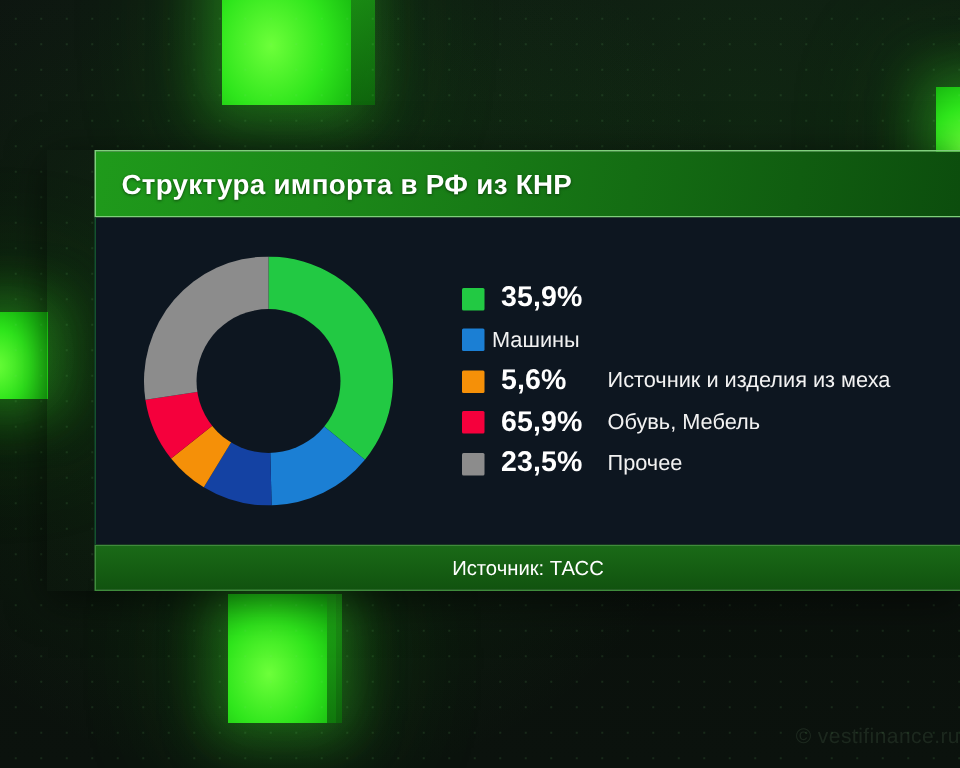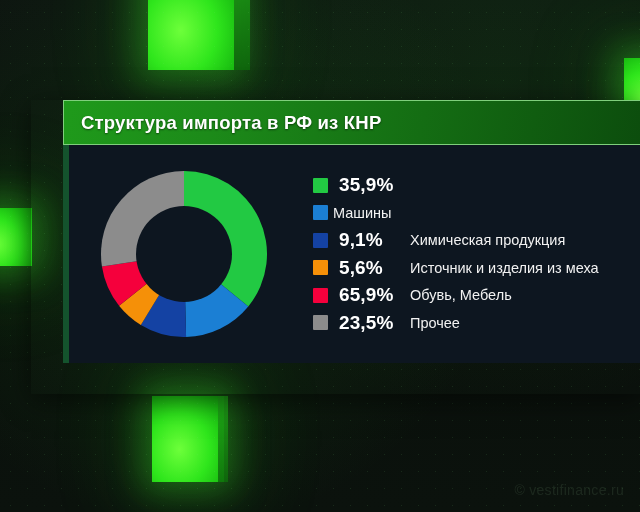--- a/index.html
+++ b/index.html
@@ -53,21 +53,21 @@
     display:flex;align-items:center;
   }
   #title-bar .t{
     color:#ffffff;font-size:18.5px;font-weight:bold;
     letter-spacing:.2px;padding-left:17px;
     text-shadow:0 1px 2px rgba(0,0,0,.5);
   }
   #body-panel{
     position:relative;height:218px;
     background:#0d1620;
-    border-left:6px solid #14532d;border-right:1px solid #243041;
+    border-left:1px solid #14532d;border-right:1px solid #243041;
     box-sizing:border-box;
     display:flex;
   }
   #footer-bar{
     height:31px;
     background:linear-gradient(180deg,#1a6a17 0%,#11530f 100%);
     border:1px solid #3f8c3c;
     box-sizing:border-box;
     display:flex;align-items:center;justify-content:center;
   }
@@ -89,21 +89,21 @@
   .lg-sw{width:15px;height:15px;flex:0 0 15px;border-radius:1px;}
   .lg-pct{
     color:#ffffff;font-size:19px;font-weight:bold;
     margin-left:11px;text-align:left;min-width:66px;
     letter-spacing:.1px;
   }
   .lg-lbl{color:#f2f2f2;font-size:14.5px;margin-left:5px;white-space:nowrap;}
 
   
   #watermark{
-    position:absolute;right:16px;bottom:14px;
+    position:absolute;right:0;bottom:14px;
     color:rgba(150,190,150,.13);
     font-size:14px;letter-spacing:.3px;
     user-select:none;
   }
 </style>
 </head>
 <body>
 
 <div id="bg">
   <div class="vign"></div>
@@ -156,38 +156,36 @@
     <div id="legend">
         <div class="lg-row">
           <span class="lg-sw" style="background: rgb(34, 201, 67);"></span>
           <span class="lg-pct">35,9%</span>
         </div>
         <div class="lg-row">
           <span class="lg-sw" style="background: rgb(27, 127, 212);"></span>
           <span class="lg-lbl">Машины</span>
         </div>
         <div class="lg-row">
-          <span class="lg-sw" style="background: rgb(20, 66, 163);"></span>
-          <span class="lg-pct">9,1%</span>
-          <span class="lg-lbl">Химическая продукция</span>
-        </div>
-        <div class="lg-row">
           <span class="lg-sw" style="background: rgb(245, 144, 8);"></span>
           <span class="lg-pct">5,6%</span>
           <span class="lg-lbl">Источник и изделия из меха</span>
         </div>
         <div class="lg-row">
           <span class="lg-sw" style="background: rgb(245, 0, 60);"></span>
           <span class="lg-pct">65,9%</span>
           <span class="lg-lbl">Обувь, Мебель</span>
         </div>
         <div class="lg-row">
           <span class="lg-sw" style="background: rgb(140, 140, 140);"></span>
           <span class="lg-pct">23,5%</span>
           <span class="lg-lbl">Прочее</span>
         </div>
       </div>
 
   </div>
 
+  <div id="footer-bar">
+    <span class="s">Источник: ТАСС</span>
+  </div>
 </div>
 
 <div id="watermark">© vestifinance.ru</div>
 
 </body></html>

